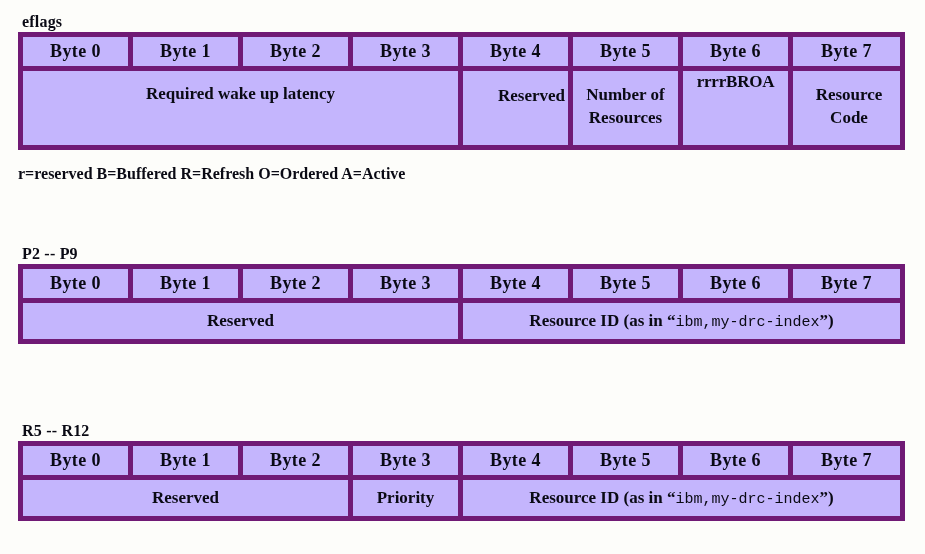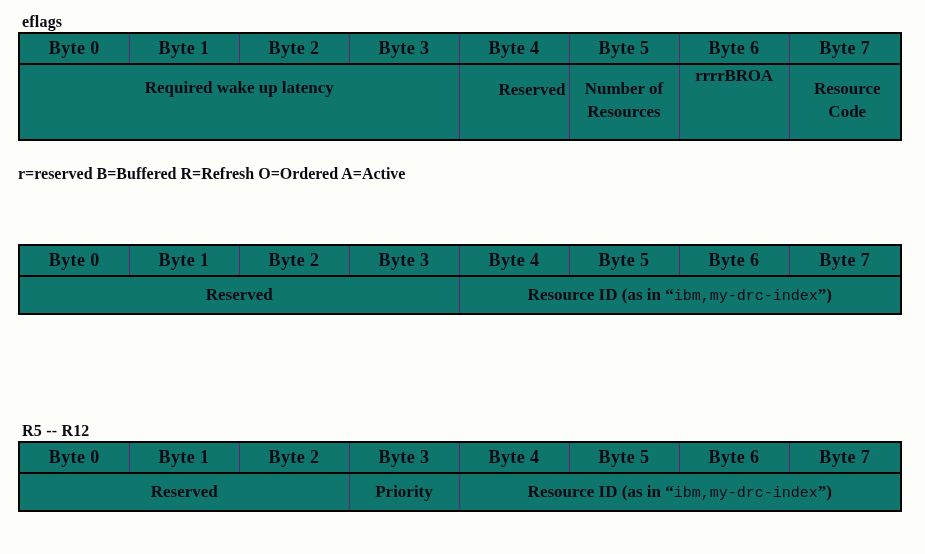--- a/index.html
+++ b/index.html
@@ -43,24 +43,24 @@
   
   .byte-table {
     margin-left: 18px;
     border-collapse: collapse;
     table-layout: fixed;
     width: 882px;
     background: #ffffff;
     border: 2px solid #000000;
   }
   .byte-table td {
-    border: 1px solid #701a75;
+    border: 5px solid #701a75;
     padding: 0;
     vertical-align: top;
-    background: #0f766e;
+    background: #c4b5fd;
   }
 
   .hdr-row td {
     height: 29px;
     text-align: center;
     vertical-align: middle;
     font-weight: bold;
     font-size: 18px;
     letter-spacing: 0.4px;
     white-space: nowrap;
@@ -158,20 +158,21 @@
           </td>
         </tr>
       </tbody>
     </table>
 
     <div class="legend">r=reserved B=Buffered R=Refresh O=Ordered A=Active</div>
   </div>
 
   <div class="section" id="section-p2p9">
 
+    <div class="section-title">P2 -- P9</div>
 
     <table class="byte-table" id="table-p2p9">
       <colgroup>
         <col style="width:110px">
           <col style="width:110px">
           <col style="width:110px">
           <col style="width:110px">
         <col style="width:110px">
           <col style="width:110px">
           <col style="width:110px">

